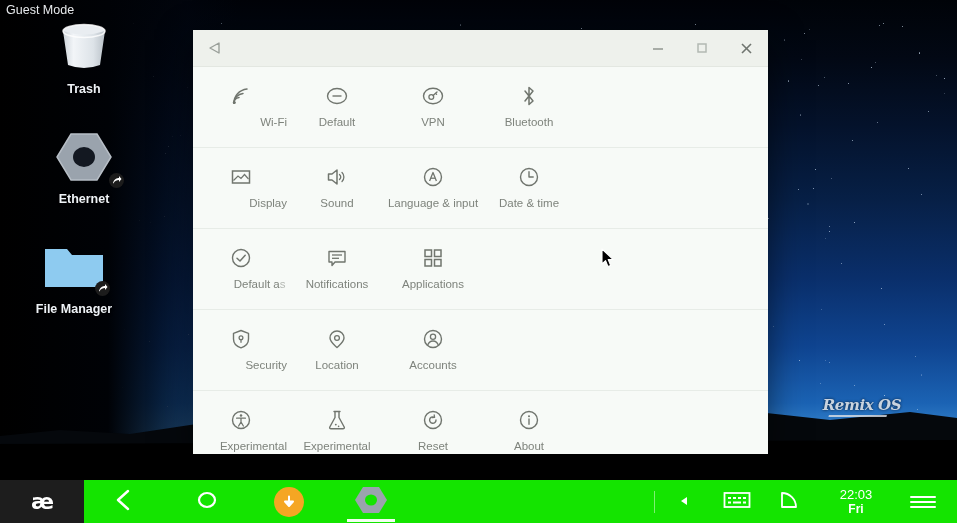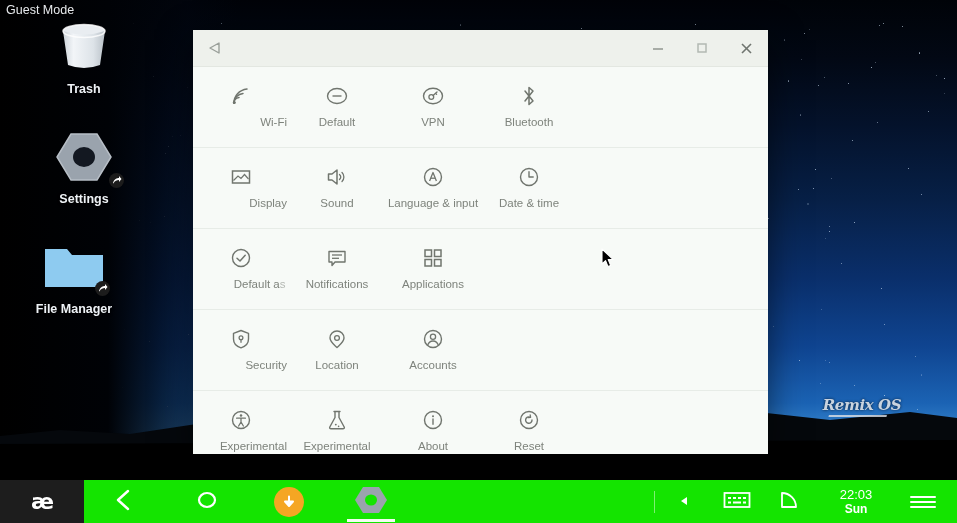--- a/index.html
+++ b/index.html
@@ -530,21 +530,21 @@
         <polygon points="16,4 42,4 56,27 42,50 16,50 2,27" fill="#9aa3ad"></polygon>
         <polygon points="16,4 42,4 56,27 42,50 16,50 2,27" fill="none" stroke="#b7bec6" stroke-width="1.5"></polygon>
         <ellipse cx="29" cy="27" rx="11" ry="10" fill="#131821"></ellipse>
       </svg>
       <div class="shortcut-badge">
         <svg width="11" height="11" viewBox="0 0 11 11">
             <path d="M2,8 C3,4 6,3 8,3 L8,1 L10.5,4 L8,7 L8,5 C6,5 3.6,5.6 2.4,8.4 Z" fill="#fff"></path>
           </svg>
       </div>
     </div>
-    <div class="caption">Settings</div>
+    <div class="caption">Ethernet</div>
   </div>
 
   <div class="desk-icon" id="icon-filemanager">
     <div class="glyph">
       <svg width="62" height="48" viewBox="0 0 62 48">
         <path d="M2,6 L24,6 L29,12 L60,12 L60,44 L2,44 Z" fill="#8ecbf0"></path>
       </svg>
       <div class="shortcut-badge" style="right:34px;bottom:2px;">
         <svg width="11" height="11" viewBox="0 0 11 11">
             <path d="M2,8 C3,4 6,3 8,3 L8,1 L10.5,4 L8,7 L8,5 C6,5 3.6,5.6 2.4,8.4 Z" fill="#fff"></path>
@@ -754,35 +754,35 @@
               <circle cx="10.8" cy="16.6" r="0.95" fill="#70756e"></circle>
               <circle cx="13.6" cy="18.4" r="0.8" fill="#70756e"></circle>
             </svg>
           </div>
           <div class="label">Experimental features</div>
         </div>
         <div class="settings-item">
           <div class="icon">
             <svg width="24" height="24" viewBox="0 0 24 24">
               <circle cx="12" cy="12" r="8.5" fill="none" stroke="#70756e" stroke-width="1.4"></circle>
+              <path d="M15,12 A3.2,3.2 0 1 1 13,9.1" fill="none" stroke="#70756e" stroke-width="1.4" stroke-linecap="round"></path>
+              <polyline points="13.2,7 13.6,9.4 11.2,9.6" fill="none" stroke="#70756e" stroke-width="1.3" stroke-linecap="round" stroke-linejoin="round"></polyline>
+            </svg>
+          </div>
+          <div class="label">Reset</div>
+        </div>
+        <div class="settings-item">
+          <div class="icon">
+            <svg width="24" height="24" viewBox="0 0 24 24">
+              <circle cx="12" cy="12" r="8.5" fill="none" stroke="#70756e" stroke-width="1.4"></circle>
               <circle cx="12" cy="8.3" r="1" fill="#70756e"></circle>
               <line x1="12" y1="11" x2="12" y2="16.3" stroke="#70756e" stroke-width="1.4" stroke-linecap="round"></line>
             </svg>
           </div>
           <div class="label">About</div>
-        </div>
-        <div class="settings-item">
-          <div class="icon">
-            <svg width="24" height="24" viewBox="0 0 24 24">
-              <circle cx="12" cy="12" r="8.5" fill="none" stroke="#70756e" stroke-width="1.4"></circle>
-              <path d="M15,12 A3.2,3.2 0 1 1 13,9.1" fill="none" stroke="#70756e" stroke-width="1.4" stroke-linecap="round"></path>
-              <polyline points="13.2,7 13.6,9.4 11.2,9.6" fill="none" stroke="#70756e" stroke-width="1.3" stroke-linecap="round" stroke-linejoin="round"></polyline>
-            </svg>
-          </div>
-          <div class="label">Reset</div>
         </div>
       </div>
 
     </div>
   </div>
 
   <div id="cursor">
     <svg width="14" height="20" viewBox="0 0 14 20">
       <path d="M1,1 L1,16 L4.6,12.6 L7,18.6 L9.6,17.4 L7.2,11.6 L12,11.4 Z" fill="#000" stroke="#fff" stroke-width="1.1" stroke-linejoin="round"></path>
     </svg>
@@ -857,21 +857,21 @@
       </div>
       <div class="tray-btn">
         <span>
           <svg width="24" height="24" viewBox="0 0 24 24">
             <path d="M5,19 L5,5 A14,14 0 0 1 19,19 Z" fill="none" stroke="#ffffff" stroke-width="1.8" stroke-linejoin="round"></path>
           </svg>
         </span>
       </div>
       <div id="clock">
         <div class="t">22:03</div>
-        <div class="d">Sun</div>
+        <div class="d">Fri</div>
       </div>
       <div id="hamburger">
         <div style="width:26px;">
           <div class="bar"></div>
           <div class="bar"></div>
           <div class="bar"></div>
         </div>
       </div>
     </div>
   </div>

